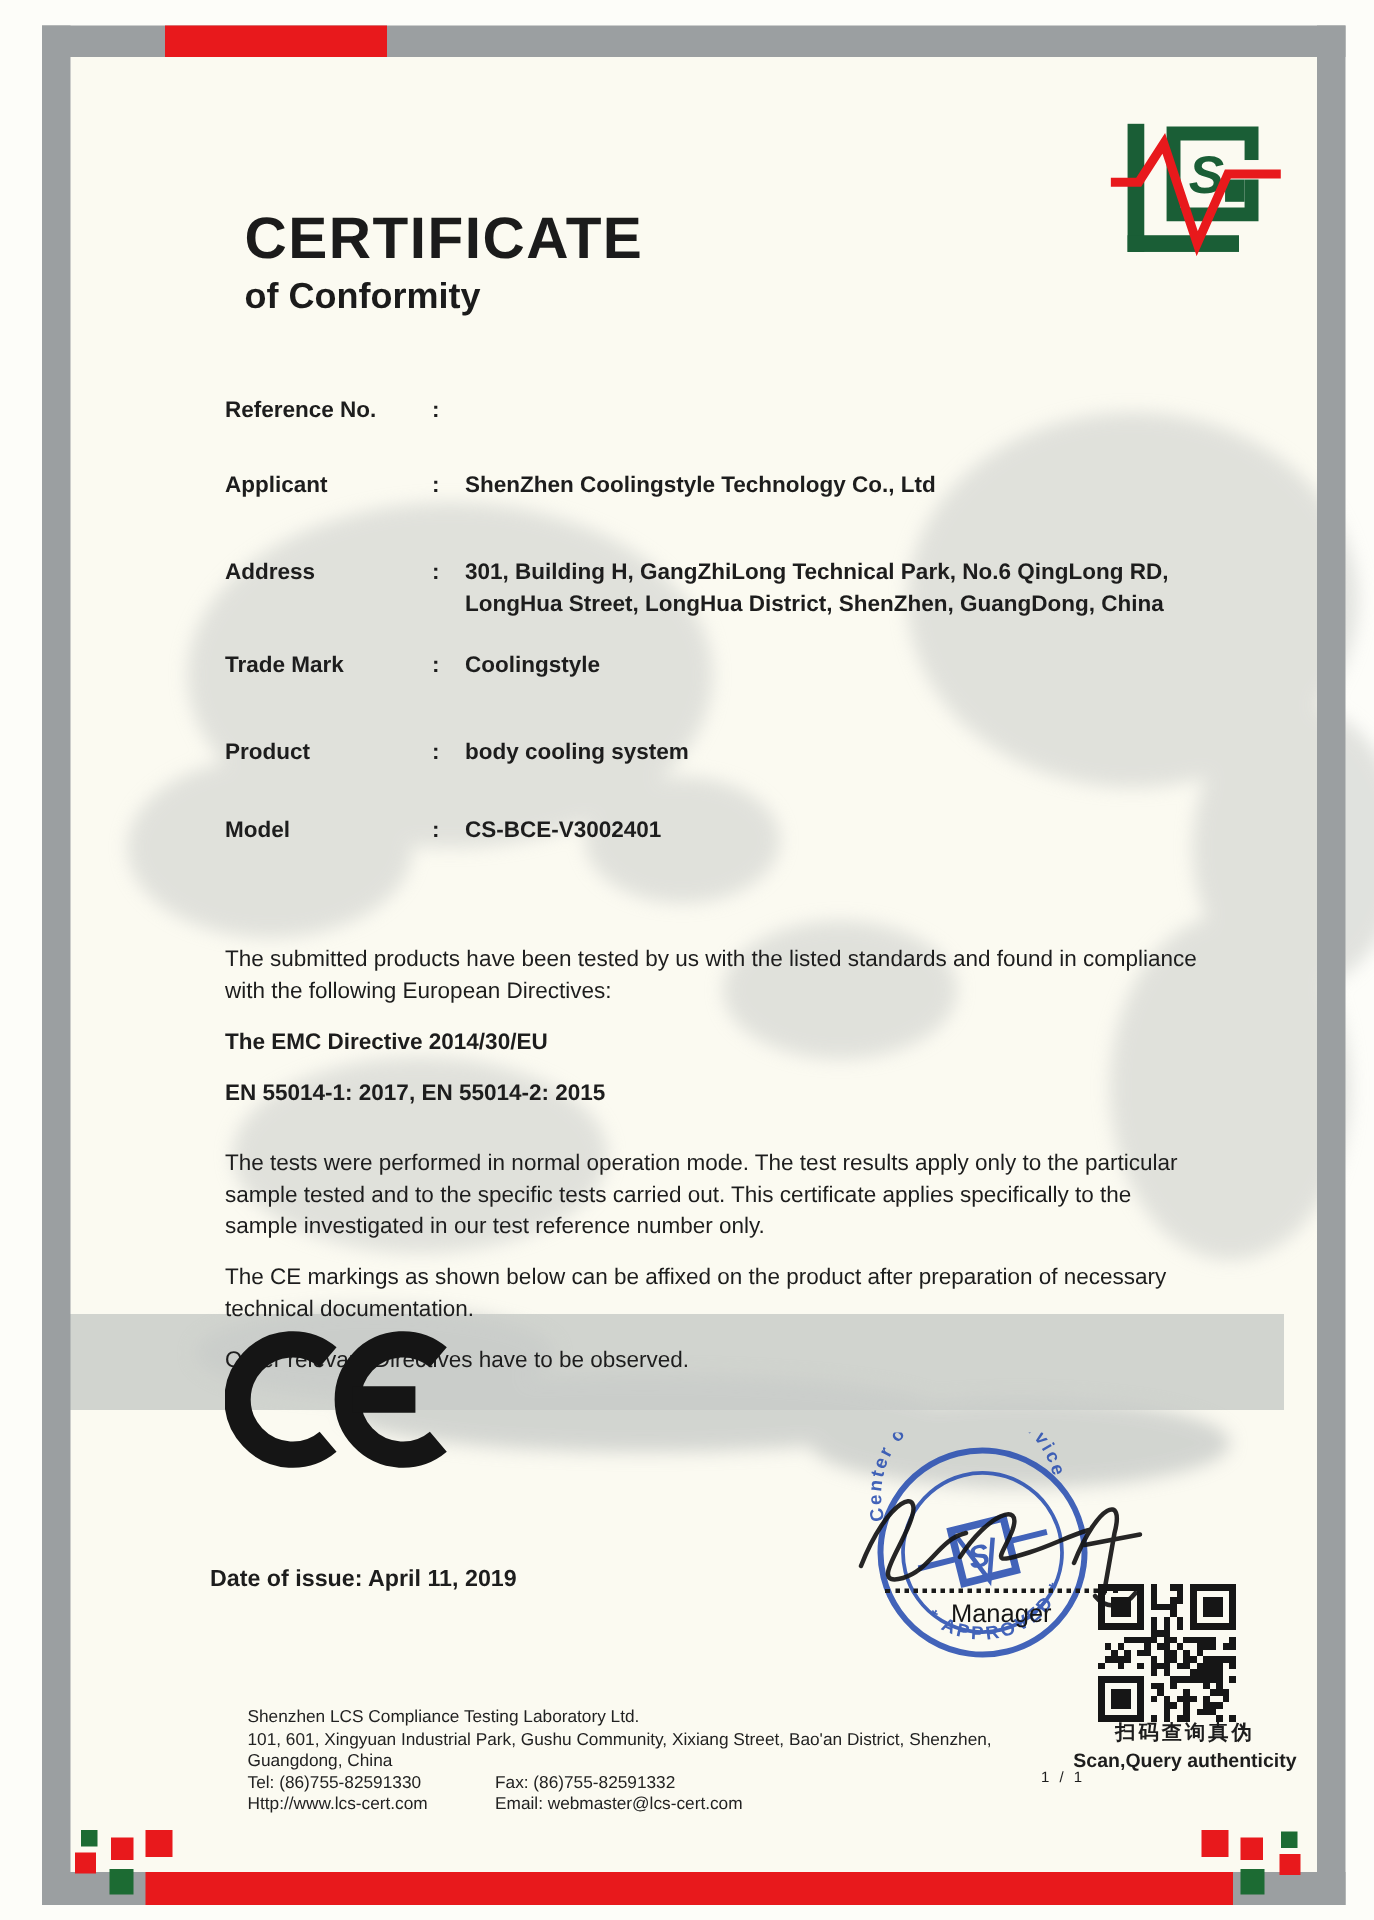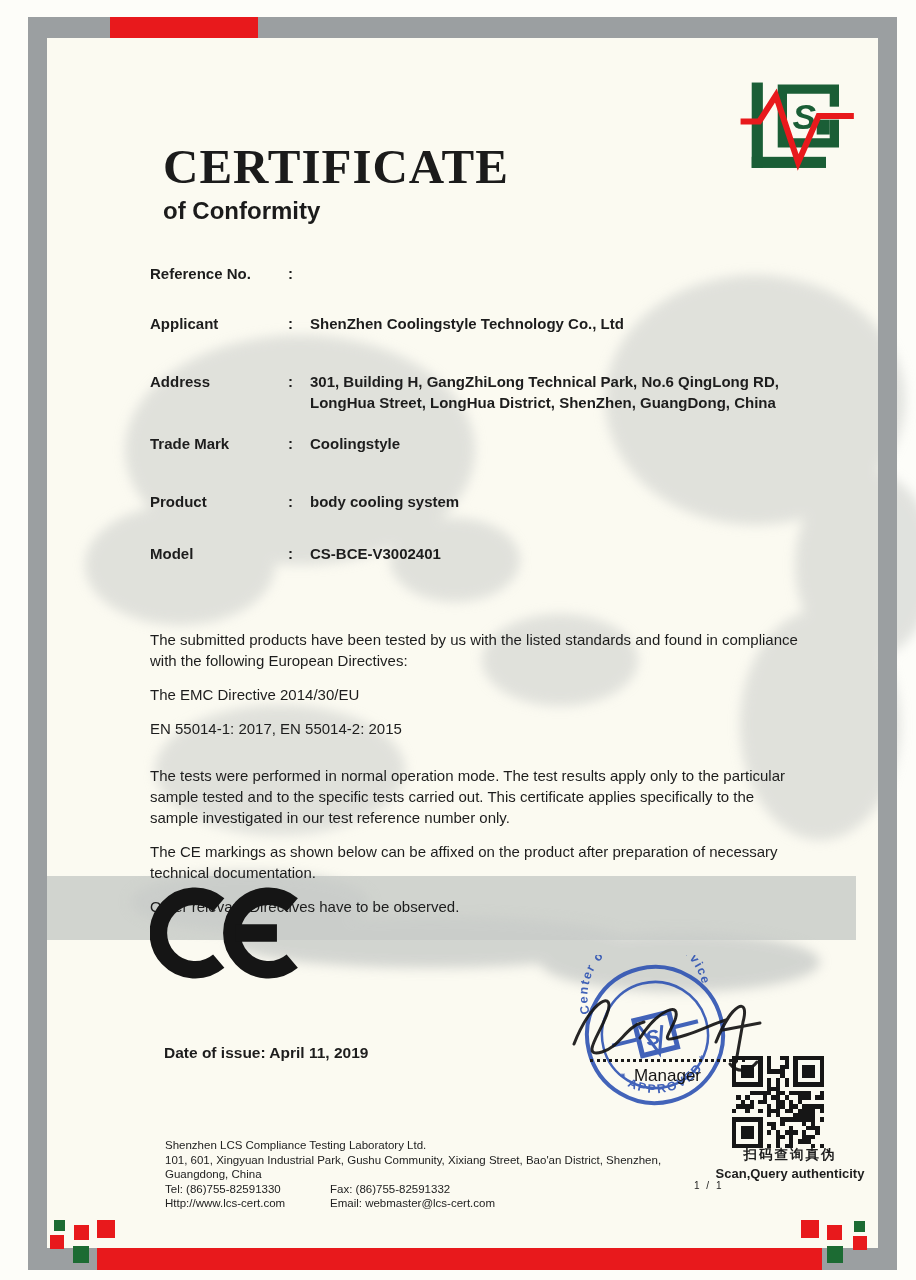--- a/index.html
+++ b/index.html
@@ -22,41 +22,41 @@
   .red-seg { position:absolute; background:#e8191c; z-index:3; }
   .red-top    { left:110px; top:17px;   width:148px; height:21px; }
   .red-bottom { left:97px;  top:1248px; width:725px; height:22px; }
   .deco { position:absolute; z-index:4; }
   .deco.red { background:#e8191c; }
   .deco.green { background:#1c6b33; }
 
   
   .logo { position:absolute; left:735px; top:75px; z-index:5; }
   .title-block { position:absolute; left:163px; top:138px; z-index:5; }
-  .title-main { font-size:49px; font-weight:bold; letter-spacing:1px; color:#1b1b1b;font-family:Liberation Serif, serif; }
+  .title-main { font-size:39px; font-weight:bold; letter-spacing:1px; color:#1b1b1b; }
   .title-sub  { font-size:24px; font-weight:bold; margin-top:2px; color:#1b1b1b; }
 
   
   .fields { position:absolute; left:150px; top:263px; width:660px; z-index:5; }
   .field-row { position:absolute; display:flex; font-size:15px; font-weight:bold; line-height:1.4; }
   .row-0{top:0;} .row-1{top:50px;} .row-2{top:108px;justify-content:flex-end;} .row-3{top:170px;} .row-4{top:228px;} .row-5{top:280px;}
   .f-label { width:138px; flex:none; }
   .f-colon { width:22px; flex:none; }
   .f-value { width:490px; }
 
   
   .paragraphs { position:absolute; left:150px; top:604px; width:652px; z-index:5;
     font-size:15px; line-height:1.4;margin-top:25px; }
   .paragraphs p { margin-bottom:13px; }
-  .paragraphs p.bold { font-weight:normal; }
+  .paragraphs p.bold { font-weight:bold; }
   .paragraphs p.gap-lg { margin-bottom:26px; }
 
   
   .ce-mark { position:absolute; left:150px; top:886px; z-index:5; }
-  .date-line { position:absolute; left:164px; top:1044px; font-size:15.5px; font-weight:bold; z-index:5; }
+  .date-line { position:absolute; left:140px; top:1044px; font-size:15.5px; font-weight:bold; z-index:5; }
 
   
   .stamp { position:absolute; left:575px; top:955px; z-index:6; opacity:.9; }
   .signature { position:absolute; left:560px; top:978px; z-index:7; }
   .dotted-line { position:absolute; left:590px; top:1048px; width:155px; height:14px;
     border-bottom:3px dotted #1a1a1a; z-index:7; }
   .manager { position:absolute; left:600px; top:1066px; width:135px; text-align:center;
     font-size:17px; color:#151515; z-index:6; }
 
   

